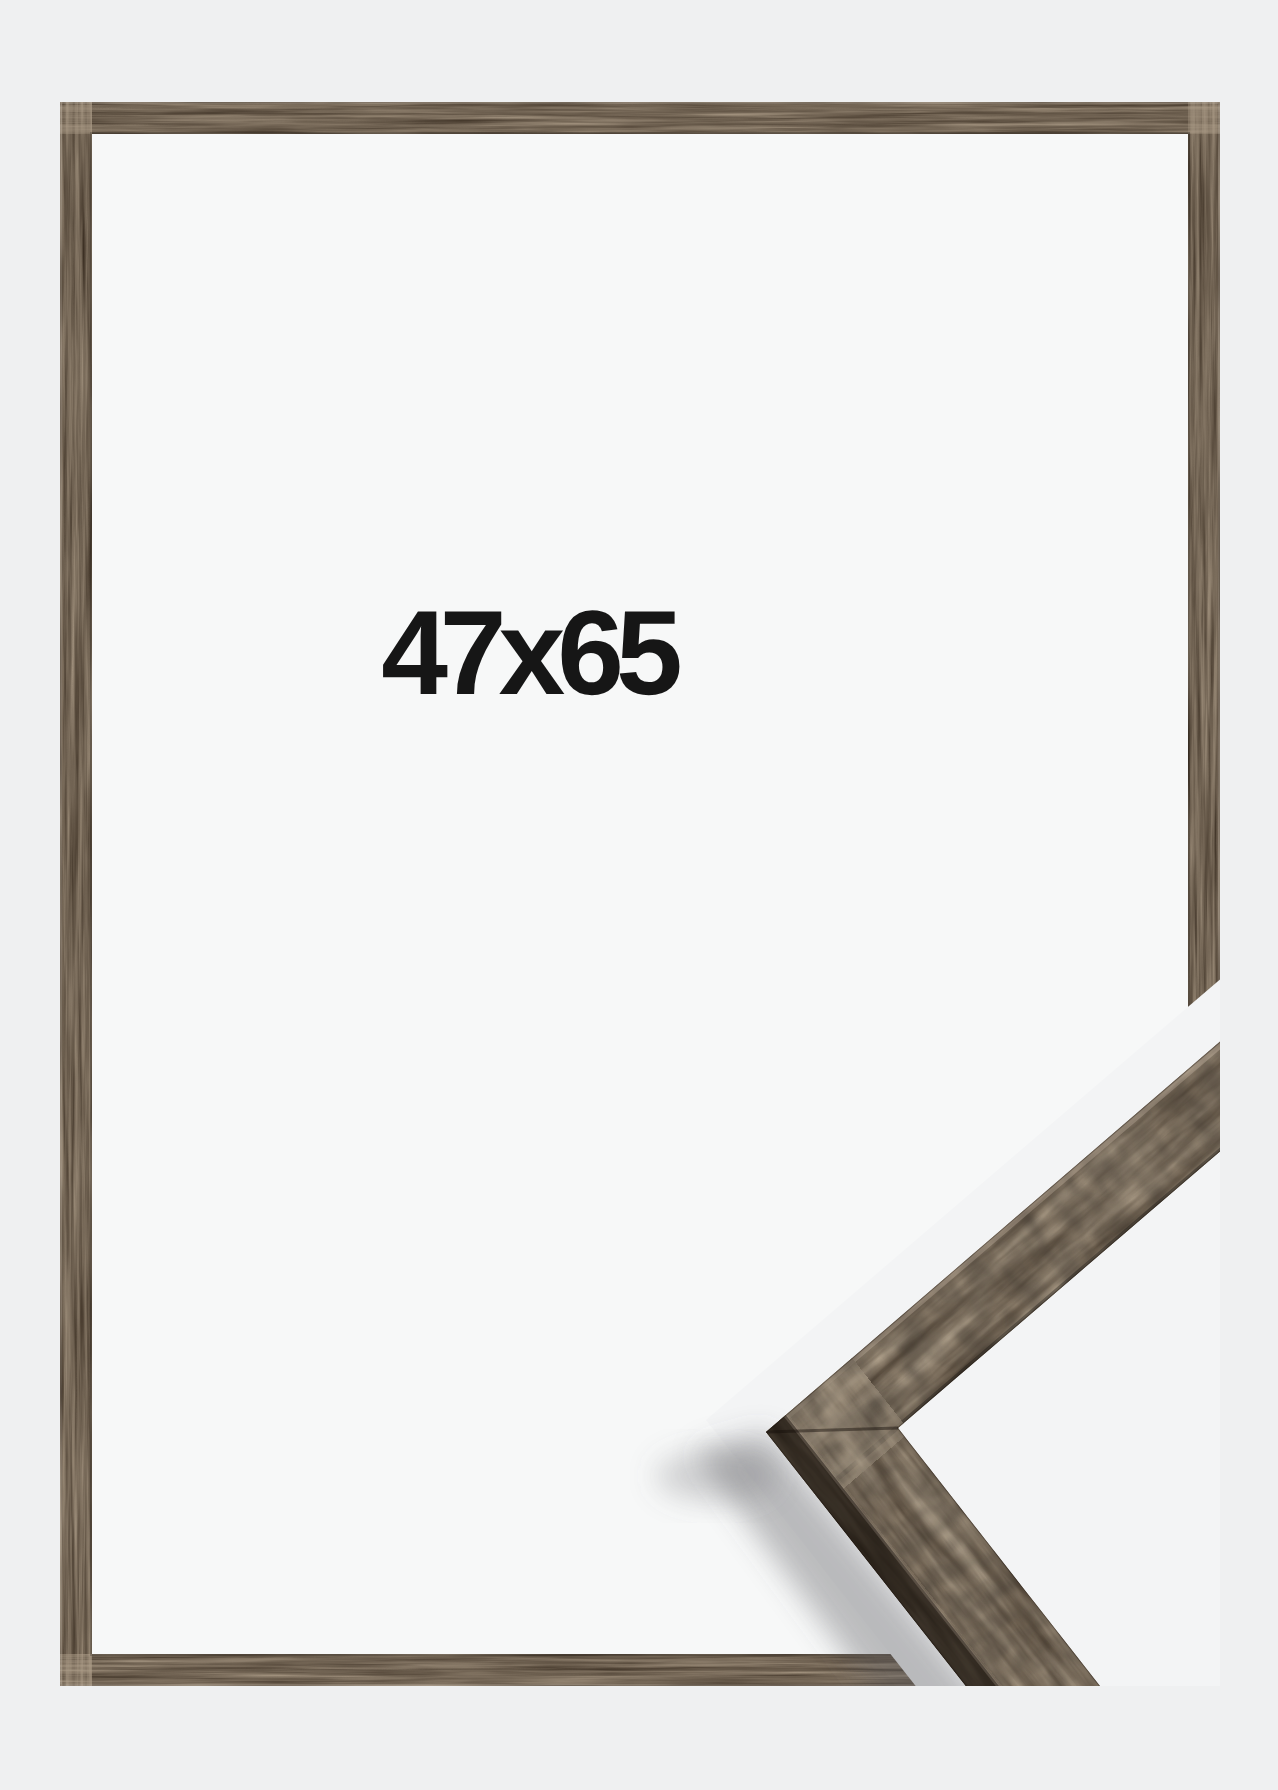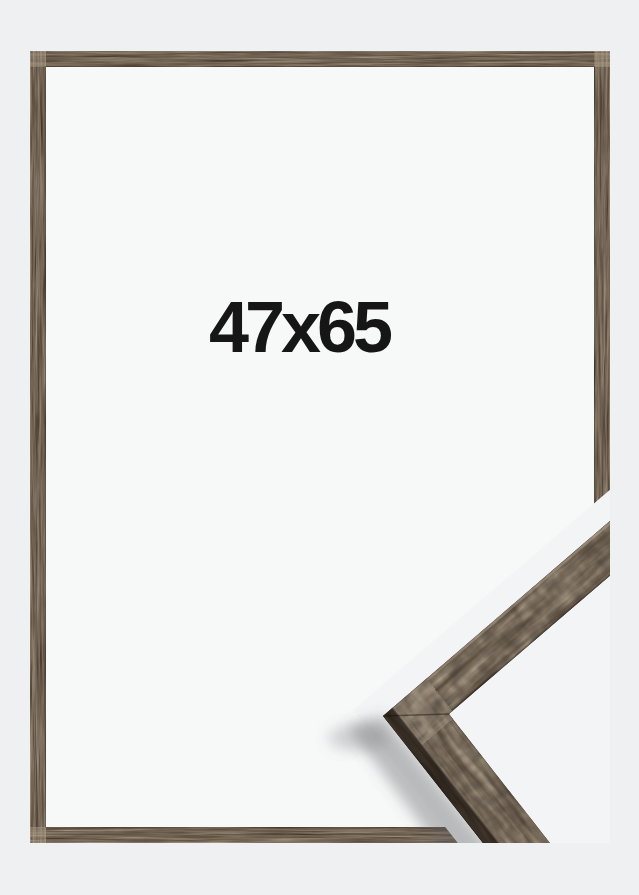--- a/index.html
+++ b/index.html
@@ -9,26 +9,25 @@
     overflow:hidden;
     font-family:"Liberation Sans",sans-serif;
     background:#eff0f1;
   }
   .stage svg{position:absolute;left:0;top:0;display:block;}
   .size-label{
     position:absolute;
     left:46px;top:279px;width:436px;
     text-align:center;
     font-weight:700;
-    font-size:72px;
+    font-size:60px;
     line-height:96px;
     letter-spacing:-4px;
     color:#161616;
     user-select:none;
-    padding-left:35px;
   }
 </style>
 </head>
 <body>
 
 <div class="stage">
 
   <svg width="639" height="895" viewBox="0 0 639 895">
     <defs>
       <clipPath id="clipOuter">

